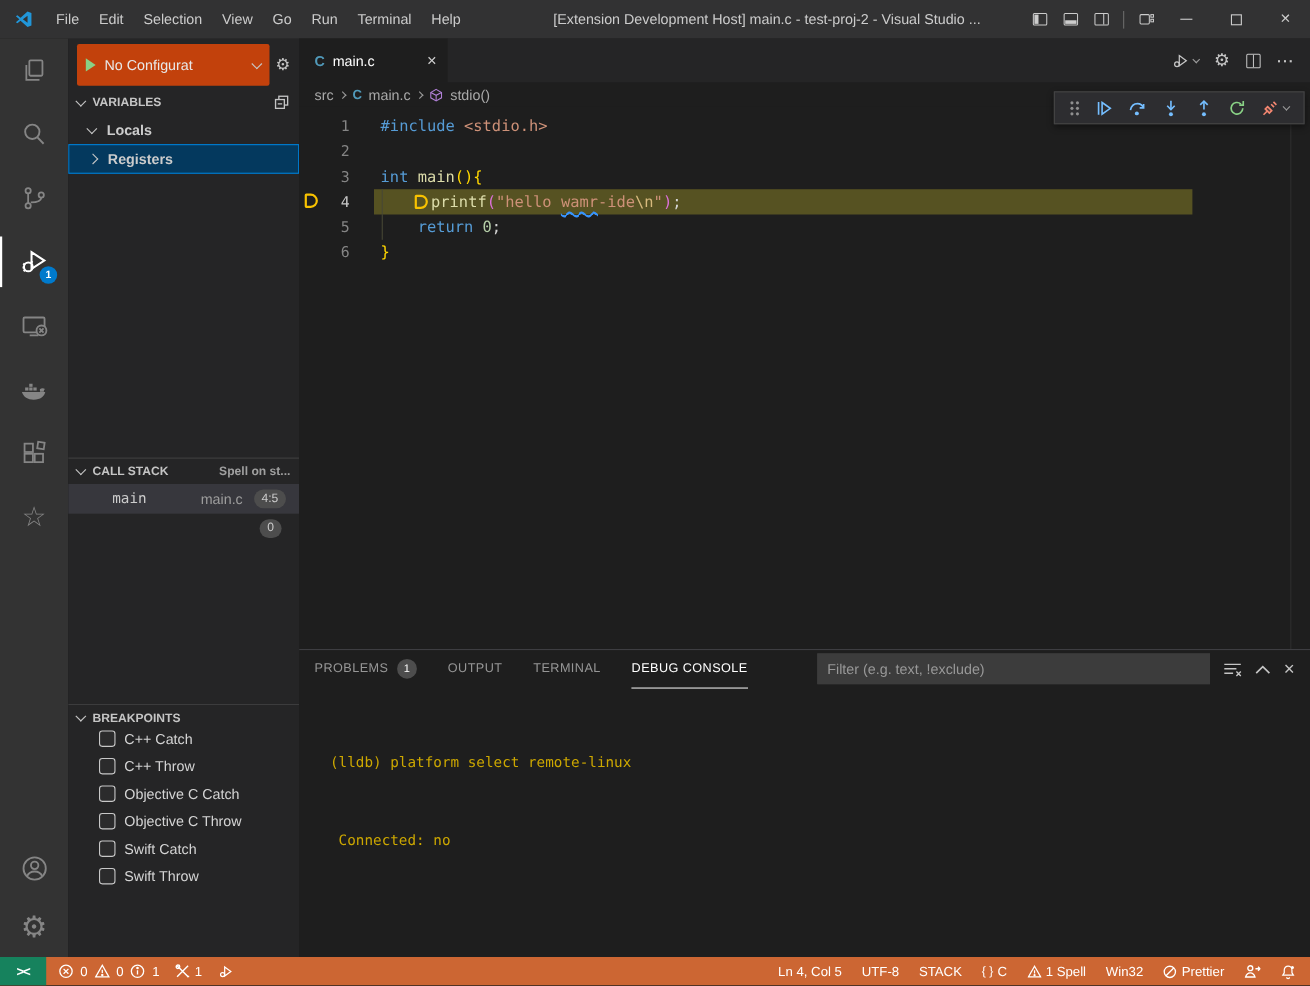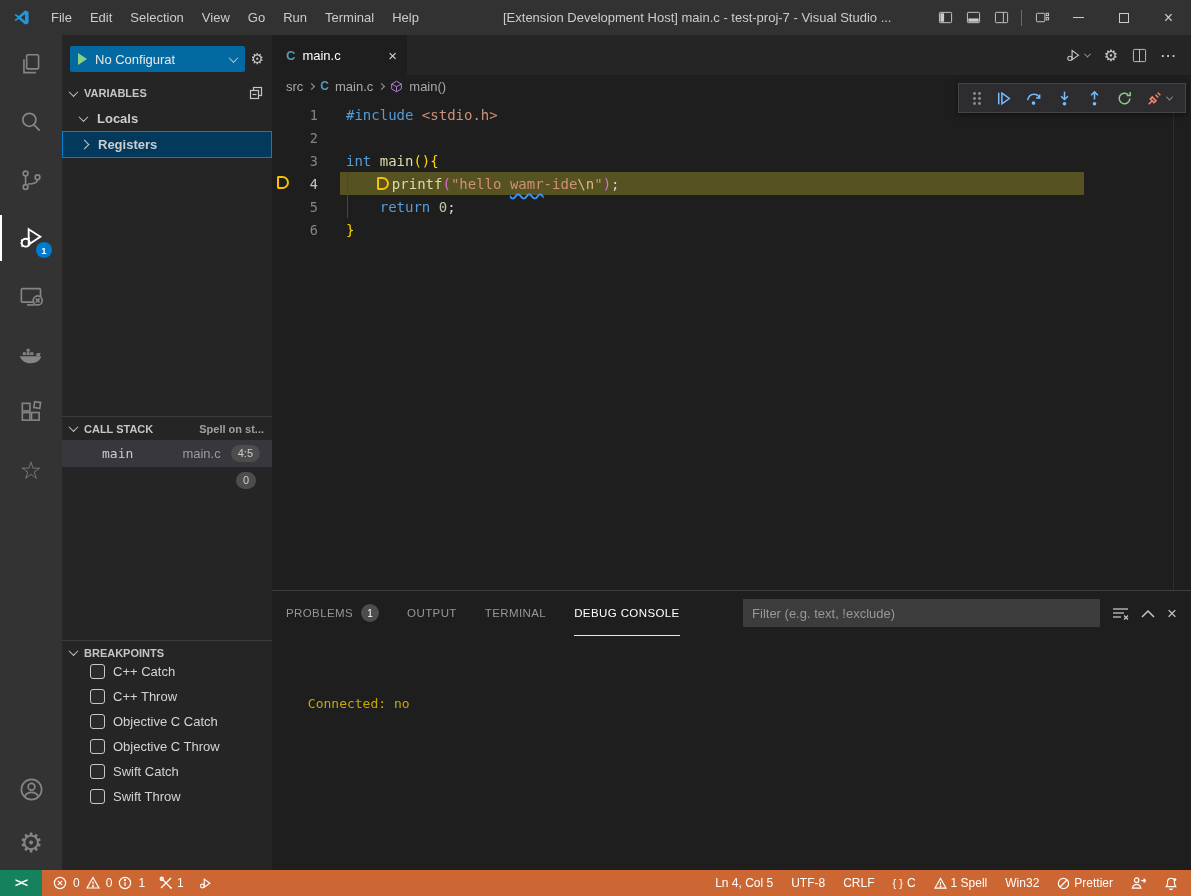--- a/index.html
+++ b/index.html
@@ -34,21 +34,21 @@
   .act-item.active{color:#ffffff}
   .act-item.active::before{content:"";position:absolute;left:0;top:6px;bottom:6px;width:2px;background:#ffffff}
   .act-badge{position:absolute;right:10px;bottom:9px;min-width:16px;height:16px;border-radius:8px;background:#007acc;color:#fff;font-size:9.5px;display:flex;align-items:center;justify-content:center;font-weight:bold}
   .act-glyph{font-size:25px;line-height:1;color:inherit}
   #act-bottom{margin-top:auto}
   #act-bottom .act-item{height:54px}
 
   
   #sidebar{width:210px;background:#252526;display:flex;flex-direction:column;padding-top:10px;overflow:hidden}
   #config-row{display:flex;align-items:center;height:28px;margin:0 8px 8px 8px}
-  #config-dd{flex:0 0 175px;height:26px;background:#0369a1;border-radius:2px;display:flex;align-items:center;padding:0 8px;color:#e8e8e8}
+  #config-dd{flex:0 0 175px;height:38px;background:#c2410c;border-radius:2px;display:flex;align-items:center;padding:0 8px;color:#e8e8e8}
   #config-dd .playtri{width:0;height:0;border-left:9px solid #89d185;border-top:6px solid transparent;border-bottom:6px solid transparent;margin-right:8px}
   #config-dd .lbl{white-space:nowrap;overflow:hidden;flex:1}
   #config-gear{margin-left:auto;font-size:15px;color:#c5c5c5}
   .sect-head{height:24px;display:flex;align-items:center;padding:0 8px;font-size:11px;font-weight:bold;color:#c5c5c5}
   .sect-head .chev{margin-right:7px}
   .sect-head.bordered{border-top:1px solid rgba(204,204,204,0.14)}
   .tree-row{height:26px;display:flex;align-items:center;padding-left:18px;font-weight:bold;color:#cccccc}
   .tree-row .chev{margin-right:10px}
   .tree-row.selected{height:27px;background:#04395e;border:1px solid #007fd4}
   .cs-row{height:27px;display:flex;align-items:center;background:#37373d;padding:0 12px 0 40px}
@@ -114,21 +114,21 @@
   <div style="display:flex">
     <span class="menu-item">File</span>
     <span class="menu-item">Edit</span>
     <span class="menu-item">Selection</span>
     <span class="menu-item">View</span>
     <span class="menu-item">Go</span>
     <span class="menu-item">Run</span>
     <span class="menu-item">Terminal</span>
     <span class="menu-item">Help</span>
   </div>
-  <div id="win-title">[Extension Development Host] main.c - test-proj-7 - Visual Studio ...</div>
+  <div id="win-title">[Extension Development Host] main.c - test-proj-2 - Visual Studio ...</div>
   <div id="win-controls">
     <span class="layout-btn">
       <svg width="15" height="15" viewBox="0 0 16 16">
           <rect x="1.5" y="2.5" width="13" height="11" rx="1" fill="none" stroke="#cccccc"></rect>
           <rect x="2.5" y="3.5" width="4" height="9" fill="#cccccc"></rect>
         </svg>
     </span>
     <span class="layout-btn">
       <svg width="15" height="15" viewBox="0 0 16 16">
           <rect x="1.5" y="2.5" width="13" height="11" rx="1" fill="none" stroke="#cccccc"></rect>
@@ -347,21 +347,21 @@
       <span class="chev right sm"></span>
       <span class="c-icon" style="margin:0;font-size:12px">C</span>
       <span>main.c</span>
       <span class="chev right sm"></span>
       <span>
         <svg width="13" height="13" viewBox="0 0 16 16" fill="none" stroke="#b180d7" stroke-width="1.2">
             <path d="M8 1.5 14 5v6L8 14.5 2 11V5z"></path>
             <path d="M2 5l6 3.2L14 5M8 8.2v6"></path>
           </svg>
       </span>
-      <span>main()</span>
+      <span>stdio()</span>
     </div>
 
     <div id="codearea">
 
       <div id="debug-toolbar" style="top:-14px">
         <span>
           <svg width="10" height="15" viewBox="0 0 10 15" fill="#8f8f8f">
               <circle cx="2.5" cy="2.5" r="1.4"></circle>
               <circle cx="2.5" cy="7.5" r="1.4"></circle>
               <circle cx="2.5" cy="12.5" r="1.4"></circle>
@@ -470,20 +470,21 @@
           </span>
           <span>
             <svg width="14" height="9" viewBox="0 0 14 9" fill="none" stroke="#c5c5c5" stroke-width="1.5">
                 <path d="M1 8 7 2l6 6"></path>
               </svg>
           </span>
           <span style="font-size:17px;line-height:1">×</span>
         </span>
       </div>
       <div id="console">
+        <div>(lldb) platform select remote-linux</div>
         <div> Connected: no</div>
         
         
       </div>
 
     </div>
   </div>
 </div>
 
 <div id="statusbar">
@@ -525,21 +526,21 @@
   </div>
   <div class="sb-item">
     <svg width="15" height="15" viewBox="0 0 24 24" fill="none" stroke="#ffffff" stroke-width="1.8">
         <path d="M10 5 19 11.5 10 18z"></path>
         <circle cx="7" cy="16" r="3"></circle>
       </svg>
   </div>
   <div id="sb-right">
     <span class="sb-item">Ln 4, Col 5</span>
     <span class="sb-item">UTF-8</span>
-    <span class="sb-item">CRLF</span>
+    <span class="sb-item">STACK</span>
     <span class="sb-item">
         <span style="font-size:11px">{ }</span>
         <span>C</span>
       </span>
     <span class="sb-item">
       <span class="sb-glyph">
         <svg width="13" height="13" viewBox="0 0 14 14" fill="none" stroke="#ffffff" stroke-width="1.2">
             <path d="M7 1.5 13 12H1z"></path>
             <line x1="7" y1="5.5" x2="7" y2="8.5"></line>
             <circle cx="7" cy="10.3" r=".5" fill="#fff"></circle>

